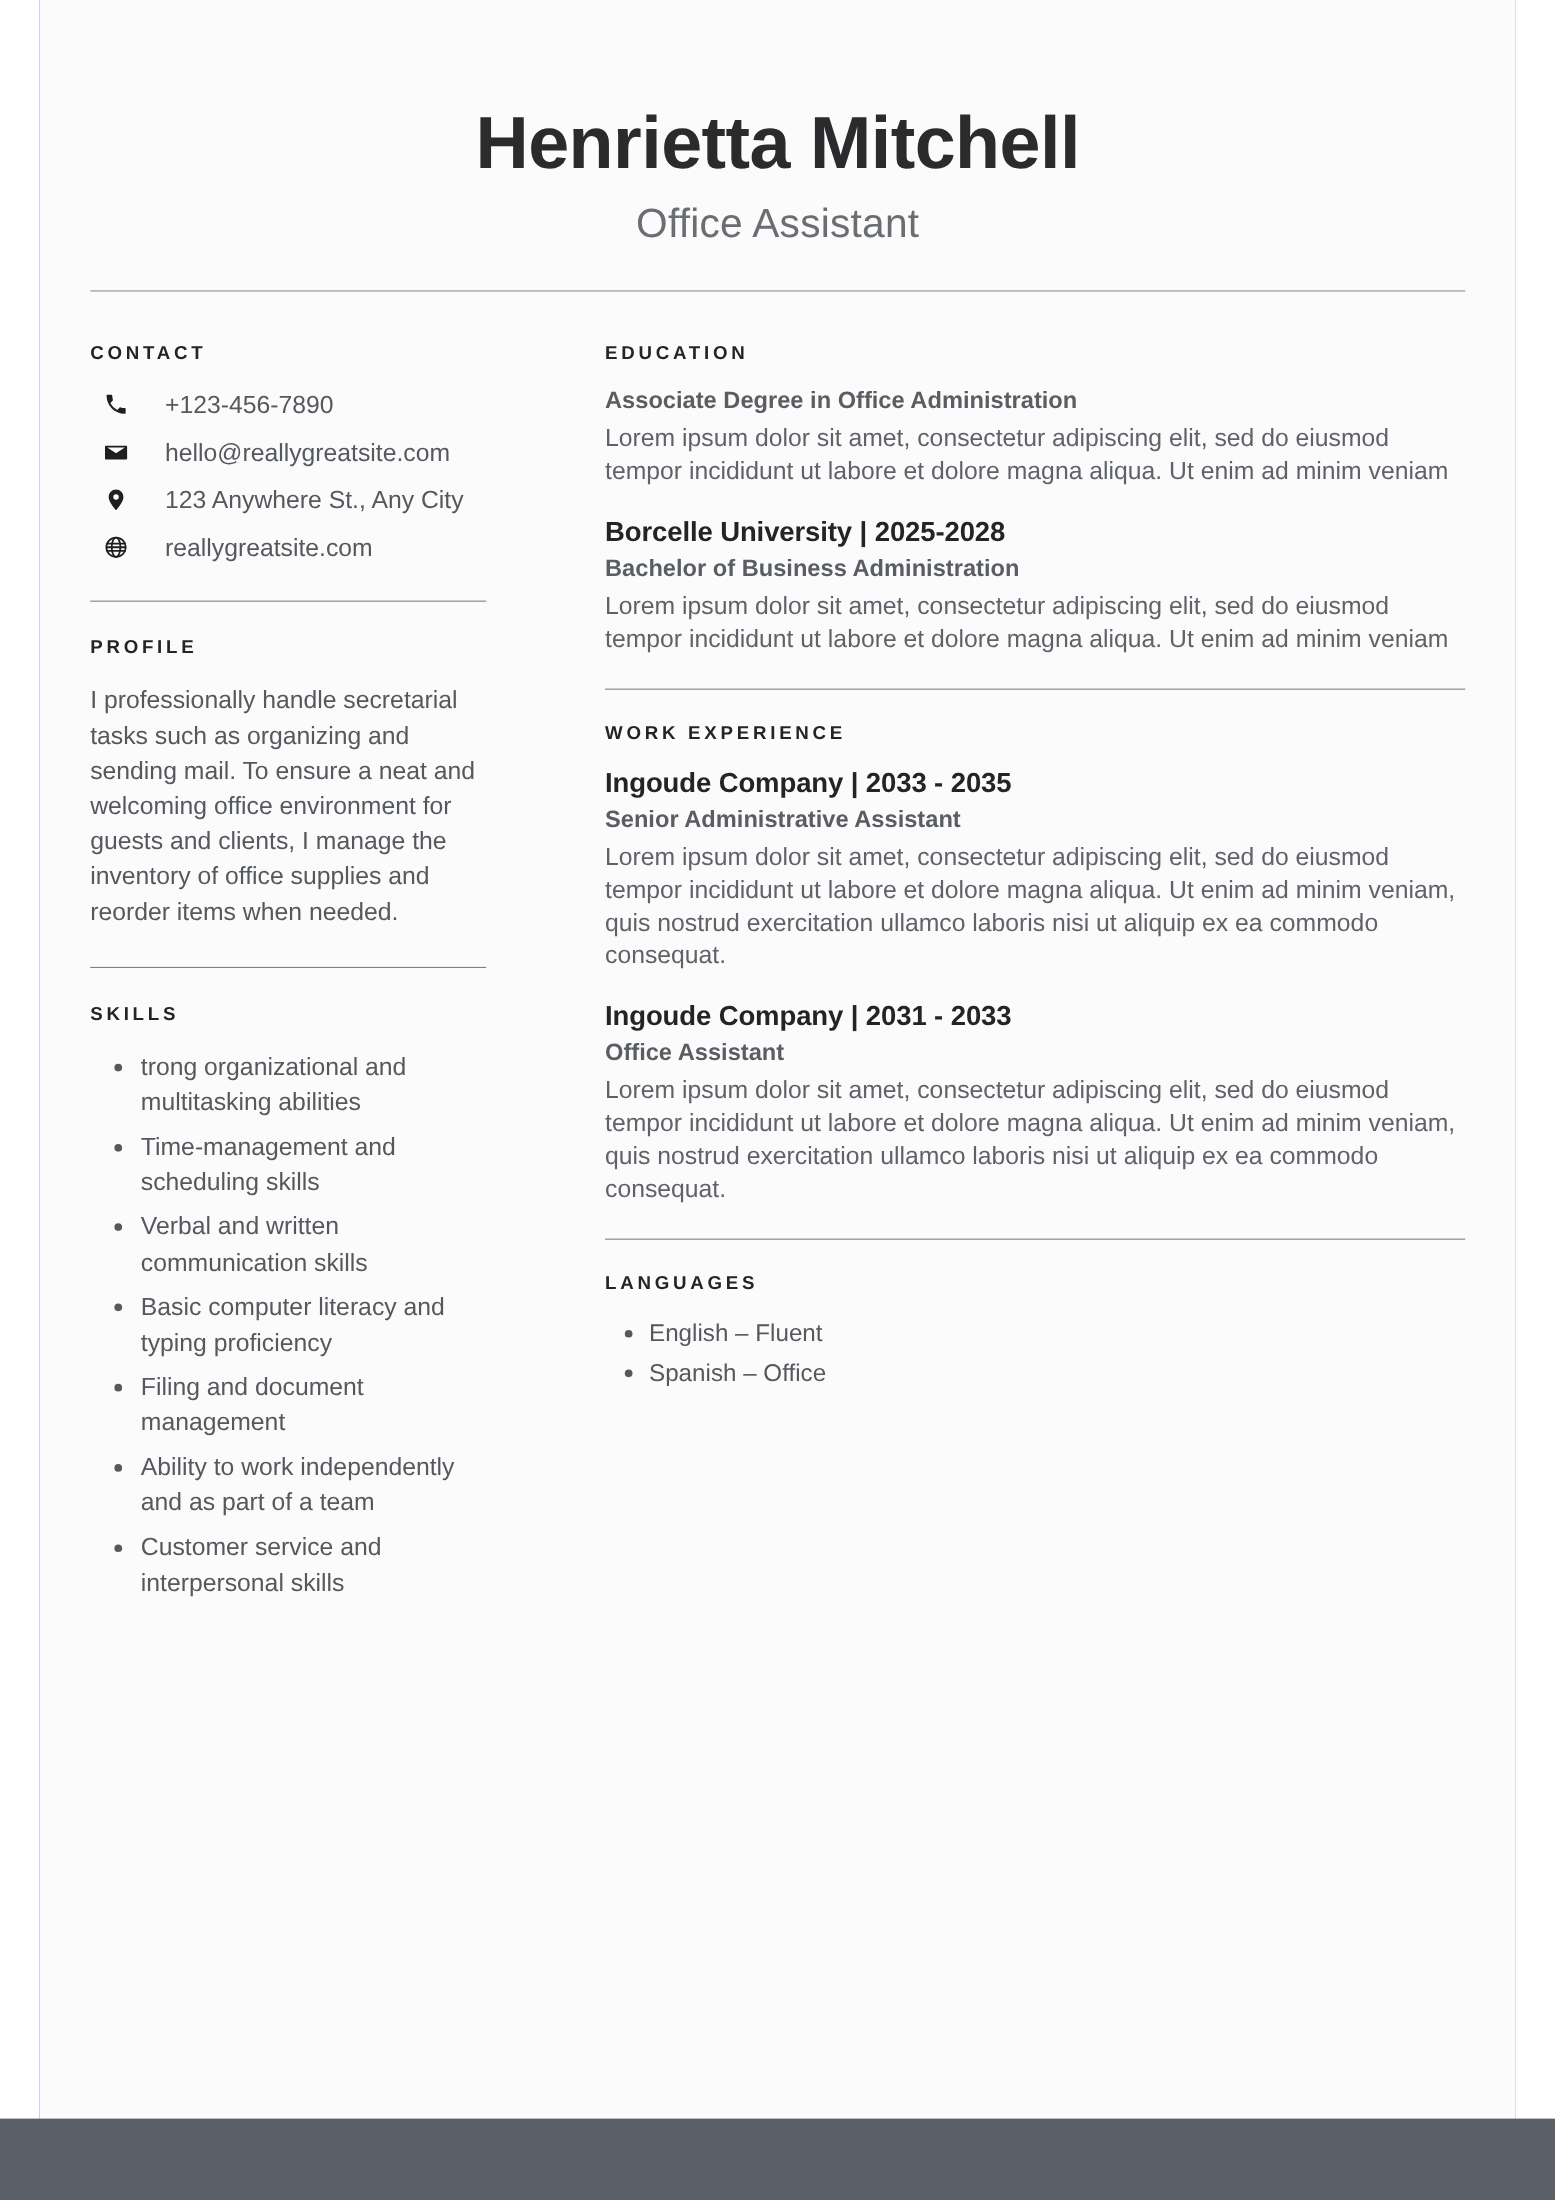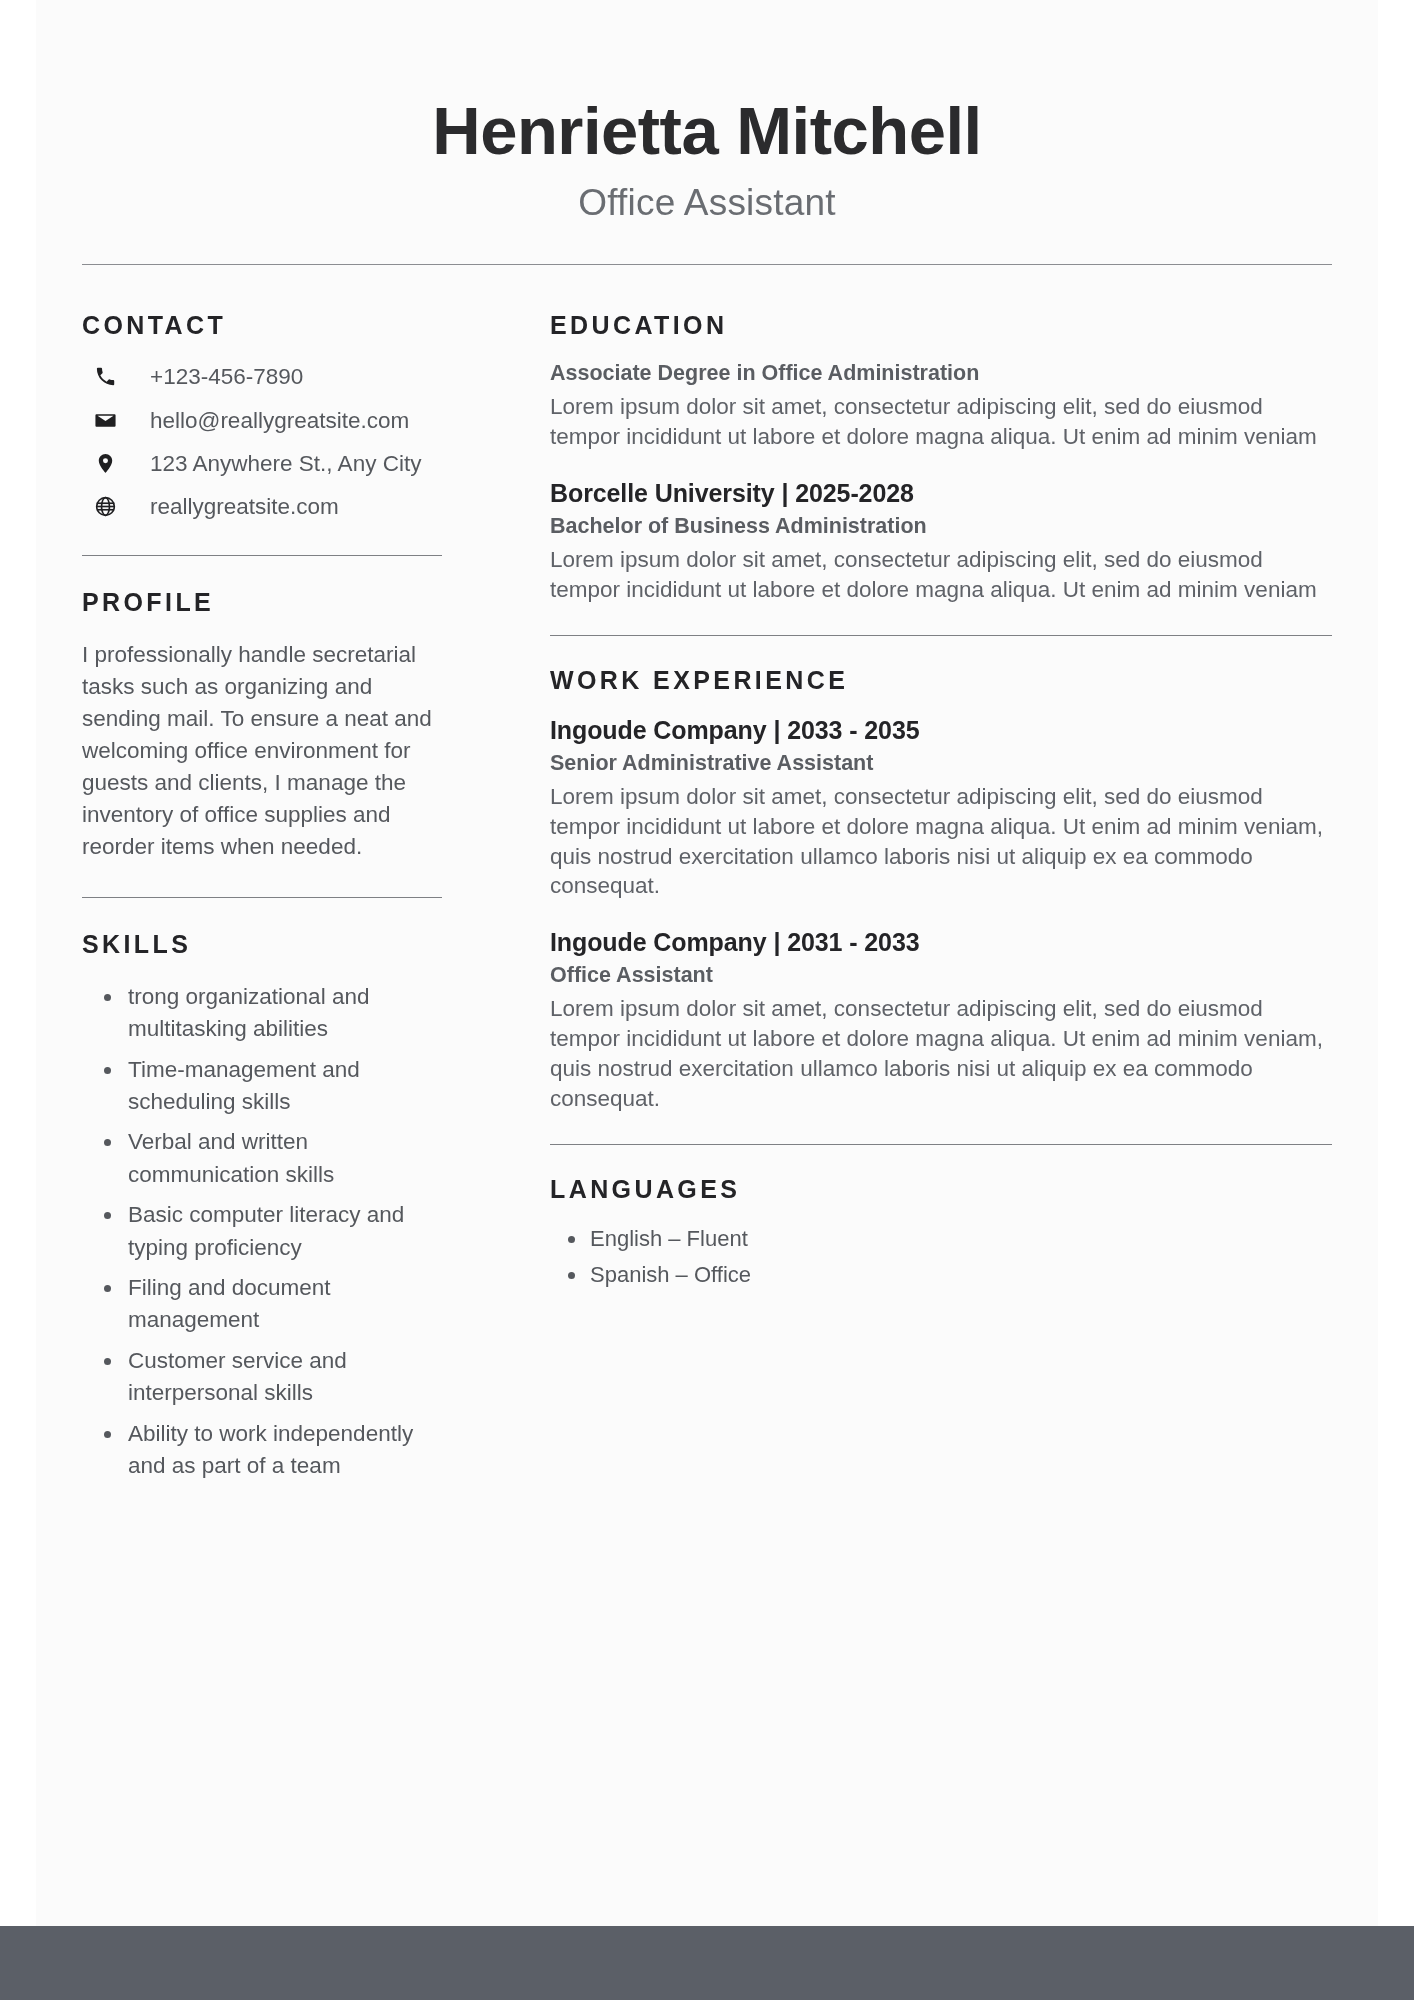--- a/index.html
+++ b/index.html
@@ -86,21 +86,21 @@
     padding-right: 30px;
     box-sizing: border-box;
   }
   .col-right {
     flex: 1;
     padding-left: 78px;
     box-sizing: border-box;
   }
 
   .section-title {
-    font-size: 25px;
+    font-size: 17px;
     font-weight: 700;
     letter-spacing: 3.4px;
     color: #242427;
     margin: 0 0 22px 0;
   }
   .section-title.right-title {
     margin-bottom: 20px;
   }
 
   .divider {
@@ -288,22 +288,22 @@
 
         <div class="divider"></div>
 
         <h2 class="section-title">SKILLS</h2>
         <ul class="bullet-list">
           <li class="bullet-item">trong organizational and multitasking abilities</li>
           <li class="bullet-item">Time-management and scheduling skills</li>
           <li class="bullet-item">Verbal and written communication skills</li>
           <li class="bullet-item">Basic computer literacy and typing proficiency</li>
           <li class="bullet-item">Filing and document management</li>
+          <li class="bullet-item">Ability to work independently and as part of a team</li>
           <li class="bullet-item">Customer service and interpersonal skills</li>
-          <li class="bullet-item">Ability to work independently and as part of a team</li>
         </ul>
       </div>
 
       <div class="col-right">
 
         <h2 class="section-title right-title">EDUCATION</h2>
 
         <div class="entry">
           <div class="entry-subtitle">Associate Degree in Office Administration</div>
           <p class="entry-body">Lorem ipsum dolor sit amet, consectetur adipiscing elit, sed do eiusmod tempor incididunt ut labore et dolore magna aliqua. Ut enim ad minim veniam</p>

